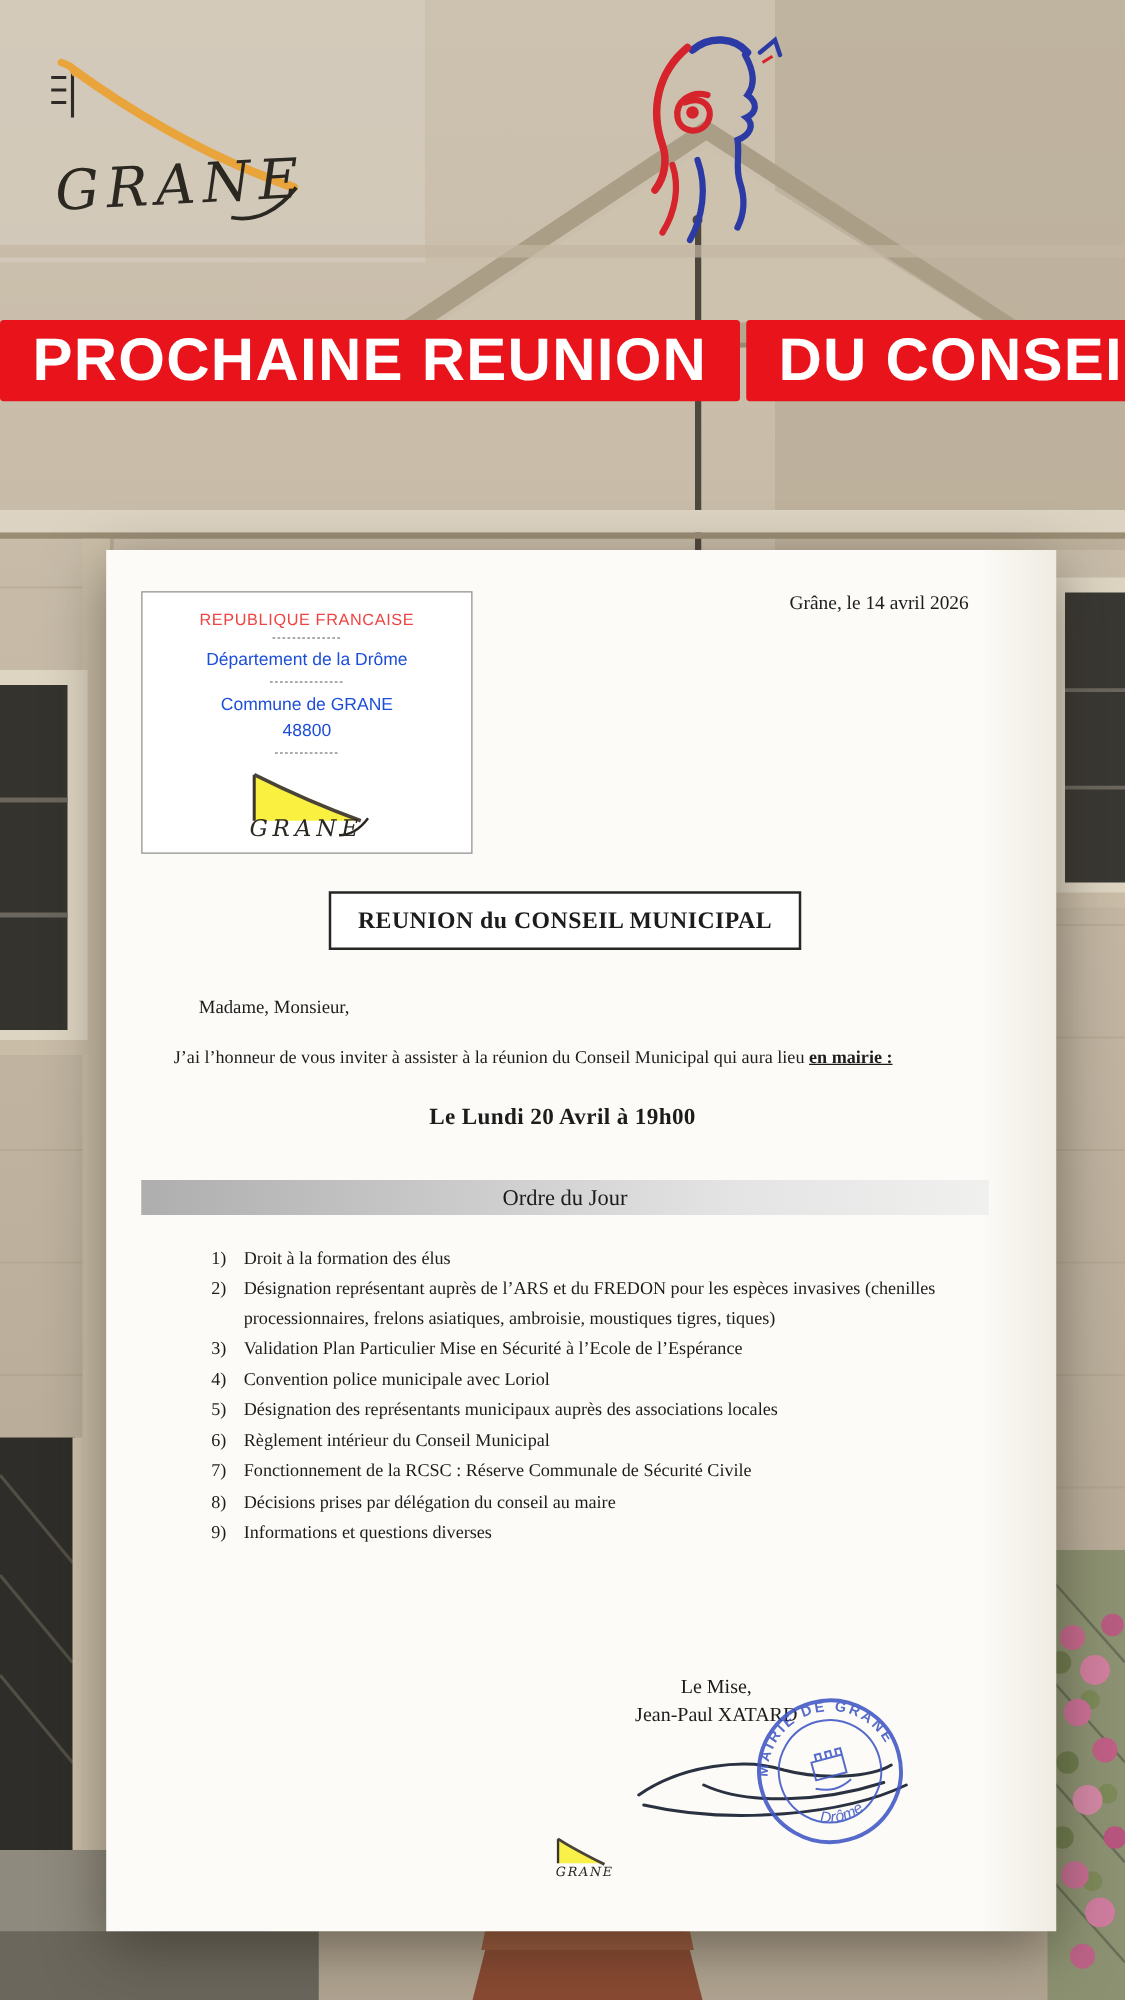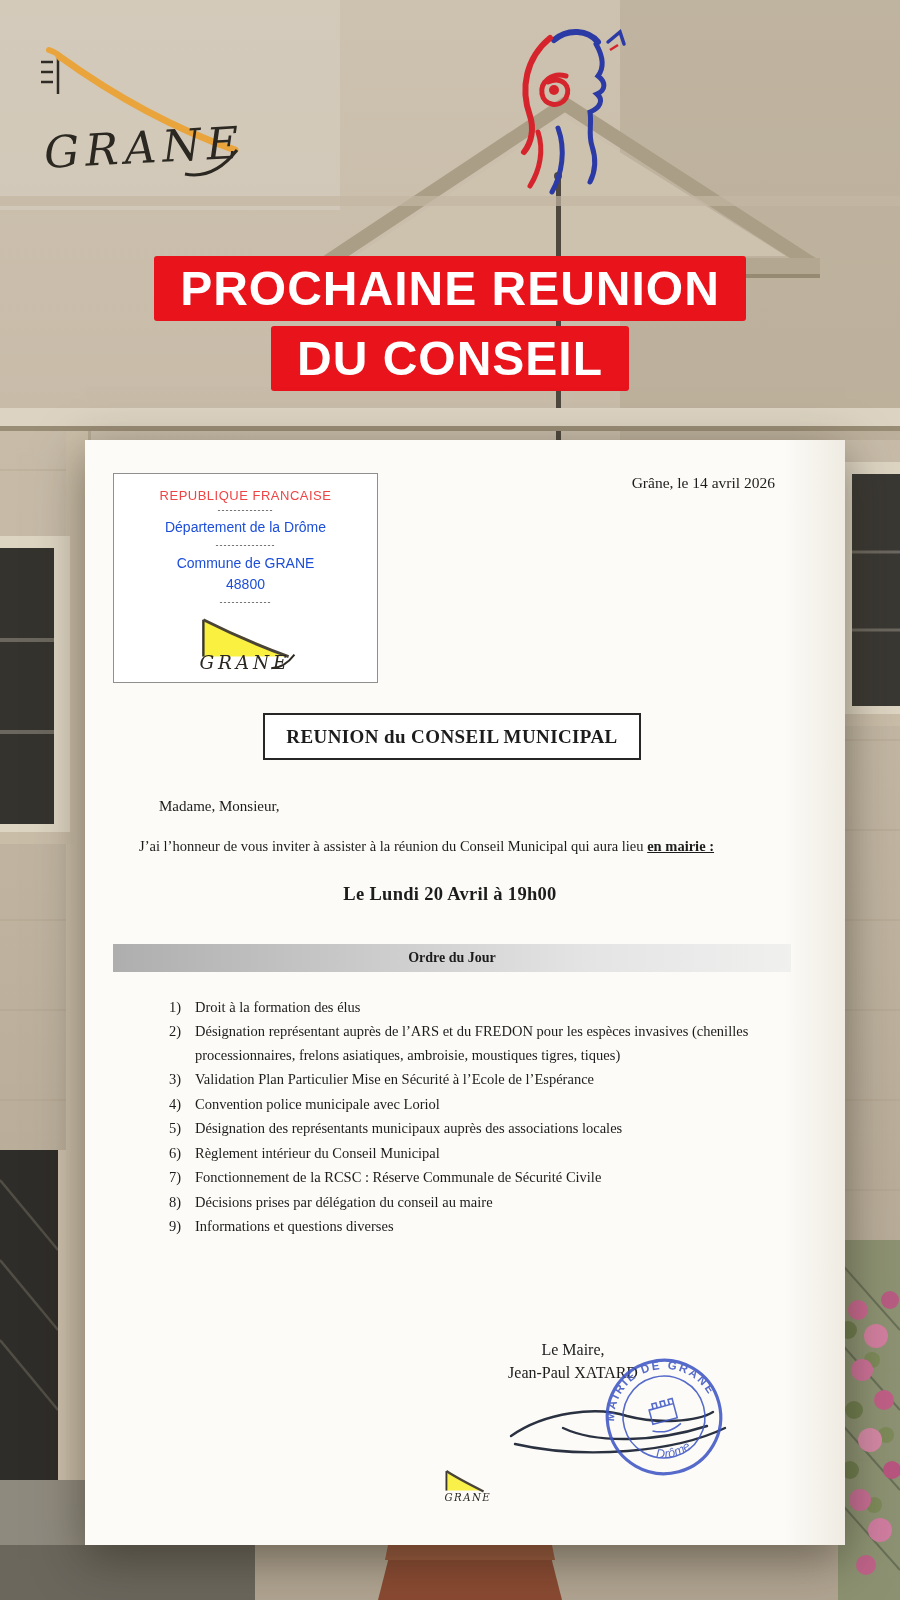--- a/index.html
+++ b/index.html
@@ -7,21 +7,21 @@
   .screen { position:relative; width:900px; height:1600px; overflow:hidden;
             font-family:"Liberation Serif", serif; }
   .bg { position:absolute; left:0; top:0; width:900px; height:1600px; }
 
   
   .grane-logo { position:absolute; left:35px; top:36px; width:208px; height:158px; }
   .marianne  { position:absolute; left:492px; top:24px; width:152px; height:176px; }
   .council-title { position:absolute; left:632px; top:62px; width:248px; text-align:center;
                    font-family:"Liberation Sans", sans-serif; font-weight:700;
                    font-size:40px; line-height:1.42; color:#2b3aa5; letter-spacing:.5px; }
-  .banner { position:absolute; top:256px; left:0; right:0; display:flex; flex-direction:column;
+  .banner { position:absolute; top:256px; left:0; right:0; display:flex; flex-direction:row;
             align-items:center; gap:5px; font-family:"Liberation Sans", sans-serif; }
   .banner-line { background:#e8131b; color:#ffffff; font-weight:700; font-size:48px;
                  letter-spacing:1px; padding:5px 26px; border-radius:3px; white-space:nowrap; }
 
   
   .document { position:absolute; left:85px; top:440px; width:760px; height:1105px;
               background:linear-gradient(90deg,#fcfbf7 0%,#fcfbf7 92%,#efebe2 100%);
               box-shadow:0 14px 45px rgba(40,33,22,.5); color:#1c1c1c; overflow:hidden; }
 
   .letterhead { position:absolute; left:28px; top:33px; width:265px; height:210px;
@@ -41,21 +41,21 @@
   .salutation { position:absolute; left:74px; top:358px; font-size:15px; }
   .intro { position:absolute; left:54px; top:395px; width:692px; font-size:14.5px; line-height:1.55; }
   .bu { font-weight:700; text-decoration:underline; }
 
   .meeting { position:absolute; left:0; right:30px; top:444px; text-align:center;
              font-weight:700; font-size:18.5px; letter-spacing:.3px; }
 
   .agenda-band { position:absolute; left:28px; top:504px; width:678px; height:28px;
                  background:linear-gradient(90deg,#aeaeae 0%,#c9c9c9 35%,#e4e4e4 70%,#f0f0ef 100%);
                  display:flex; align-items:center; justify-content:center;
-                 font-weight:700; font-size:14px; }
+                 font-weight:400; font-size:18px; }
 
   .agenda { position:absolute; left:84px; top:556px; width:636px; font-size:14.5px; }
   .agenda-row { display:flex; line-height:1.62; margin-bottom:1px; }
   .agenda-num { width:26px; flex:none; }
   .agenda-txt { flex:1; }
 
   .sign-block { position:absolute; left:382px; top:898px; width:212px; text-align:center;
                 font-size:16px; line-height:1.45; }
   .signature-svg { position:absolute; left:420px; top:948px; width:235px; height:70px; }
   .stamp { position:absolute; left:516px; top:914px; width:126px; height:126px; opacity:.88; }
@@ -263,21 +263,21 @@
         <span class="agenda-num">8)</span>
         <span class="agenda-txt">Décisions prises par délégation du conseil au maire</span>
       </div>
       <div class="agenda-row">
         <span class="agenda-num">9)</span>
         <span class="agenda-txt">Informations et questions diverses</span>
       </div>
     </div>
 
     <div class="sign-block">
-      <div>Le Maire,</div>
+      <div>Le Mise,</div>
       <div>Jean-Paul XATARD</div>
     </div>
 
     <svg class="signature-svg" viewBox="0 0 235 70">
       <g fill="none" stroke="#2a3140" stroke-width="2.4" stroke-linecap="round">
         <path d="M6 48 C40 24 92 18 122 28 C152 36 192 34 208 24"></path>
         <path d="M58 40 C92 56 152 54 202 38"></path>
         <path d="M10 56 C80 72 170 64 220 40"></path>
       </g>
     </svg>

